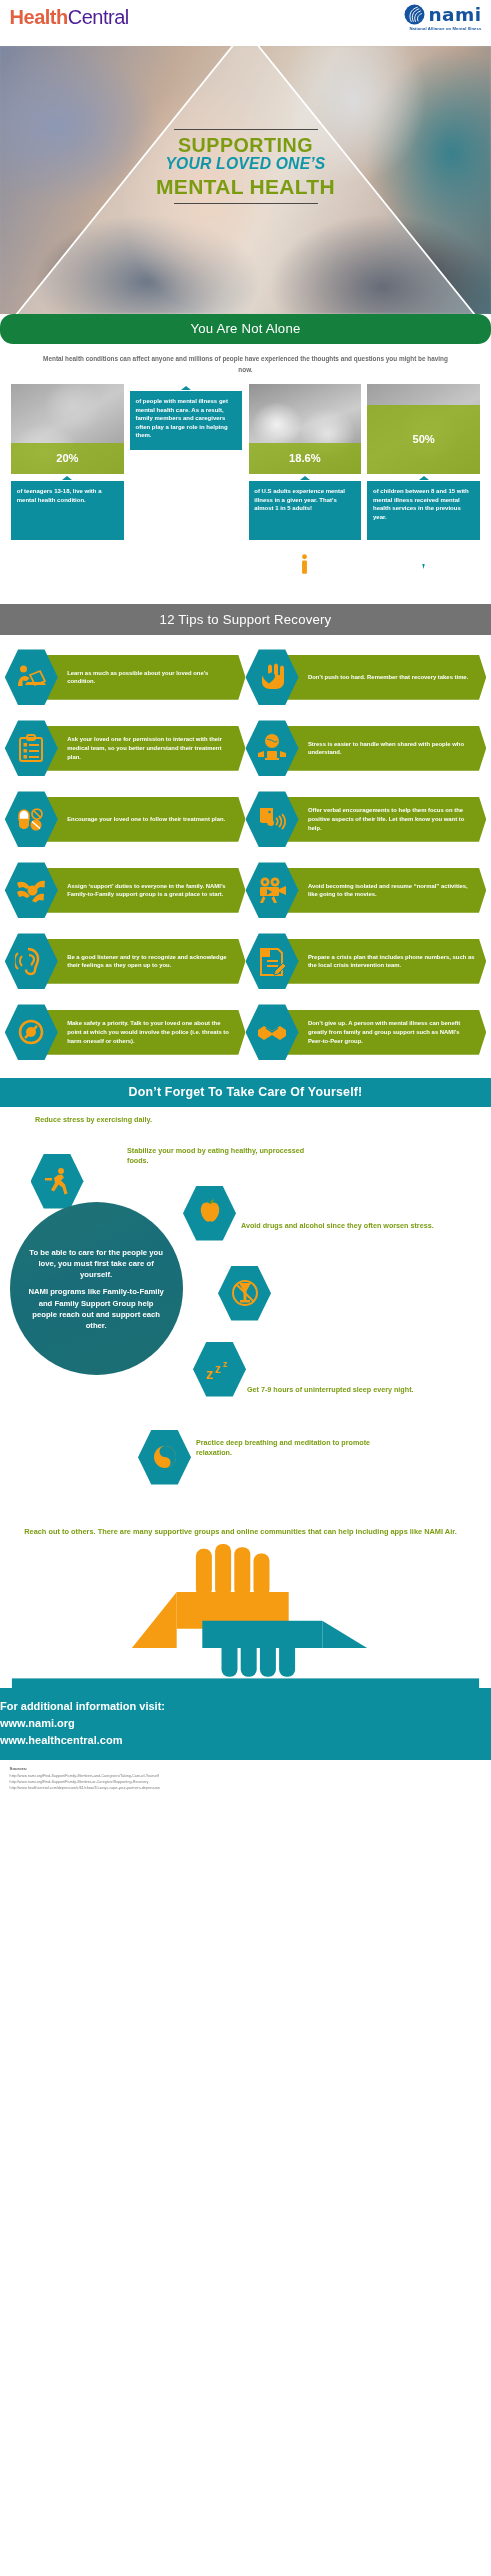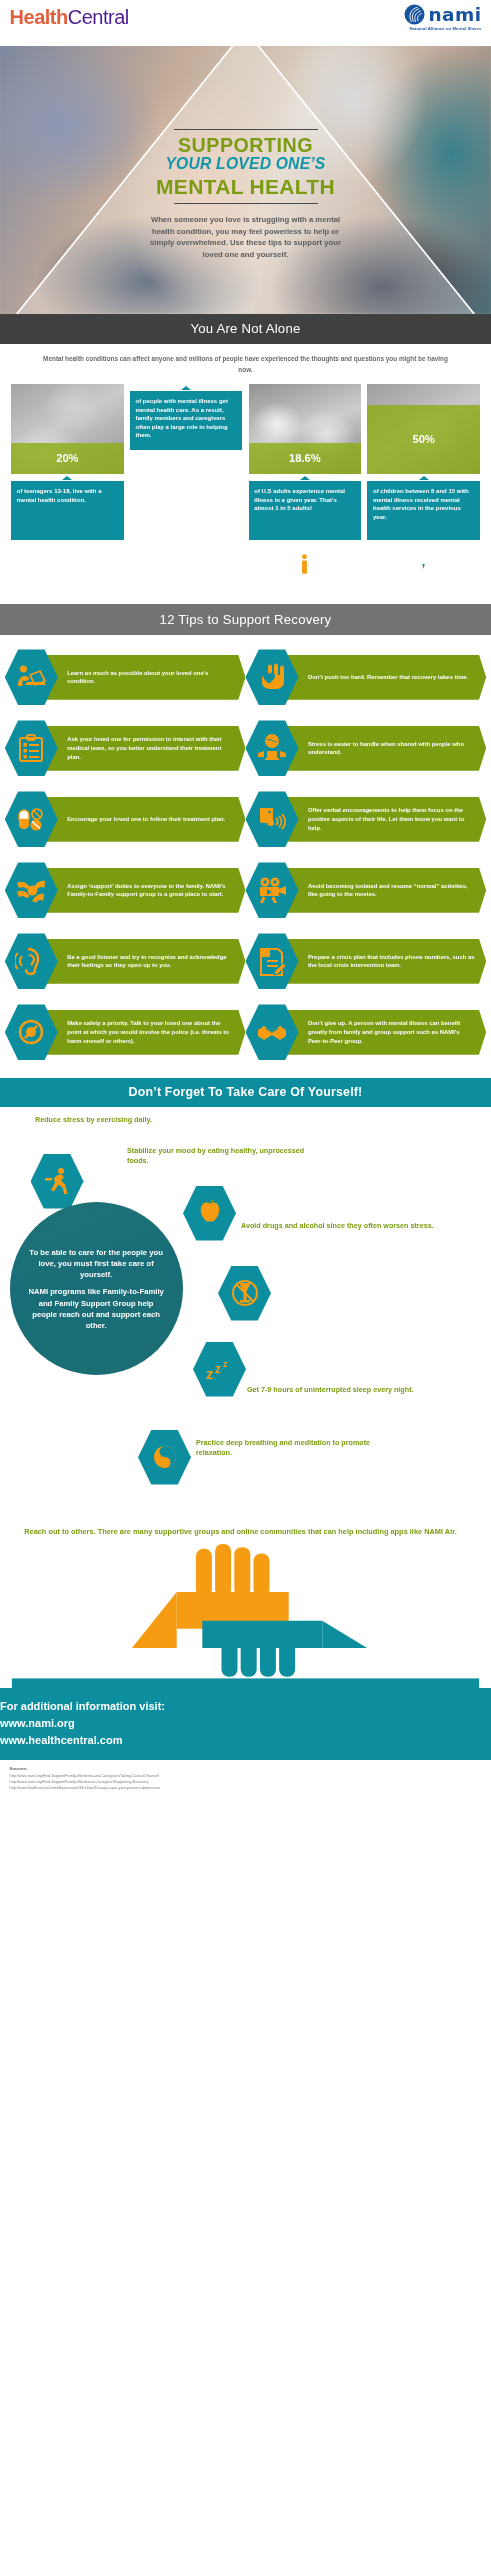--- a/index.html
+++ b/index.html
@@ -114,21 +114,21 @@
 
   
   .band {
     color: #fff;
     text-align: center;
     font-size: 13.2px;
     font-weight: 400;
     padding: 7.2px 0 8px;
     letter-spacing: 0.2px;
   }
-  .band.teal { background: #404040; }
+  .band.teal { background: #15803d; border-radius: 13px; }
   .band.green { background: #737373; }
   .band.teal2 { background: #0d8e9e; font-weight: 700; font-size: 12.4px; }
 
   
   .alone-intro {
     text-align: center;
     font-size: 6.4px;
     color: #6b6b6b;
     line-height: 1.7;
     padding: 9.6px 42px 8px;
@@ -341,21 +341,20 @@
   <div class="hero-tri"></div>
   <svg class="hero-tri-line" viewBox="0 0 612 334" preserveAspectRatio="none">
     <path d="M306 -20 L612 360 M306 -20 L0 360" stroke="#ffffff" stroke-width="2.2" fill="none"></path>
   </svg>
   <div class="hero-content">
     <div class="hero-rule"></div>
     <div class="hero-l1">SUPPORTING</div>
     <div class="hero-l2">YOUR LOVED ONE’S</div>
     <div class="hero-l3">MENTAL HEALTH</div>
     <div class="hero-rule b"></div>
-    <div class="hero-sub">When someone you love is struggling with a mental health condition, you may feel powerless to help or simply overwhelmed. Use these tips to support your loved one and yourself.</div>
   </div>
 </div>
 
 <div class="band teal">You Are Not Alone</div>
 <div class="alone-intro">Mental health conditions can affect anyone and millions of people have experienced the thoughts and questions you might be having now.</div>
 
 <div class="stats">
 
   <div class="stat">
     <div class="stat-img">

